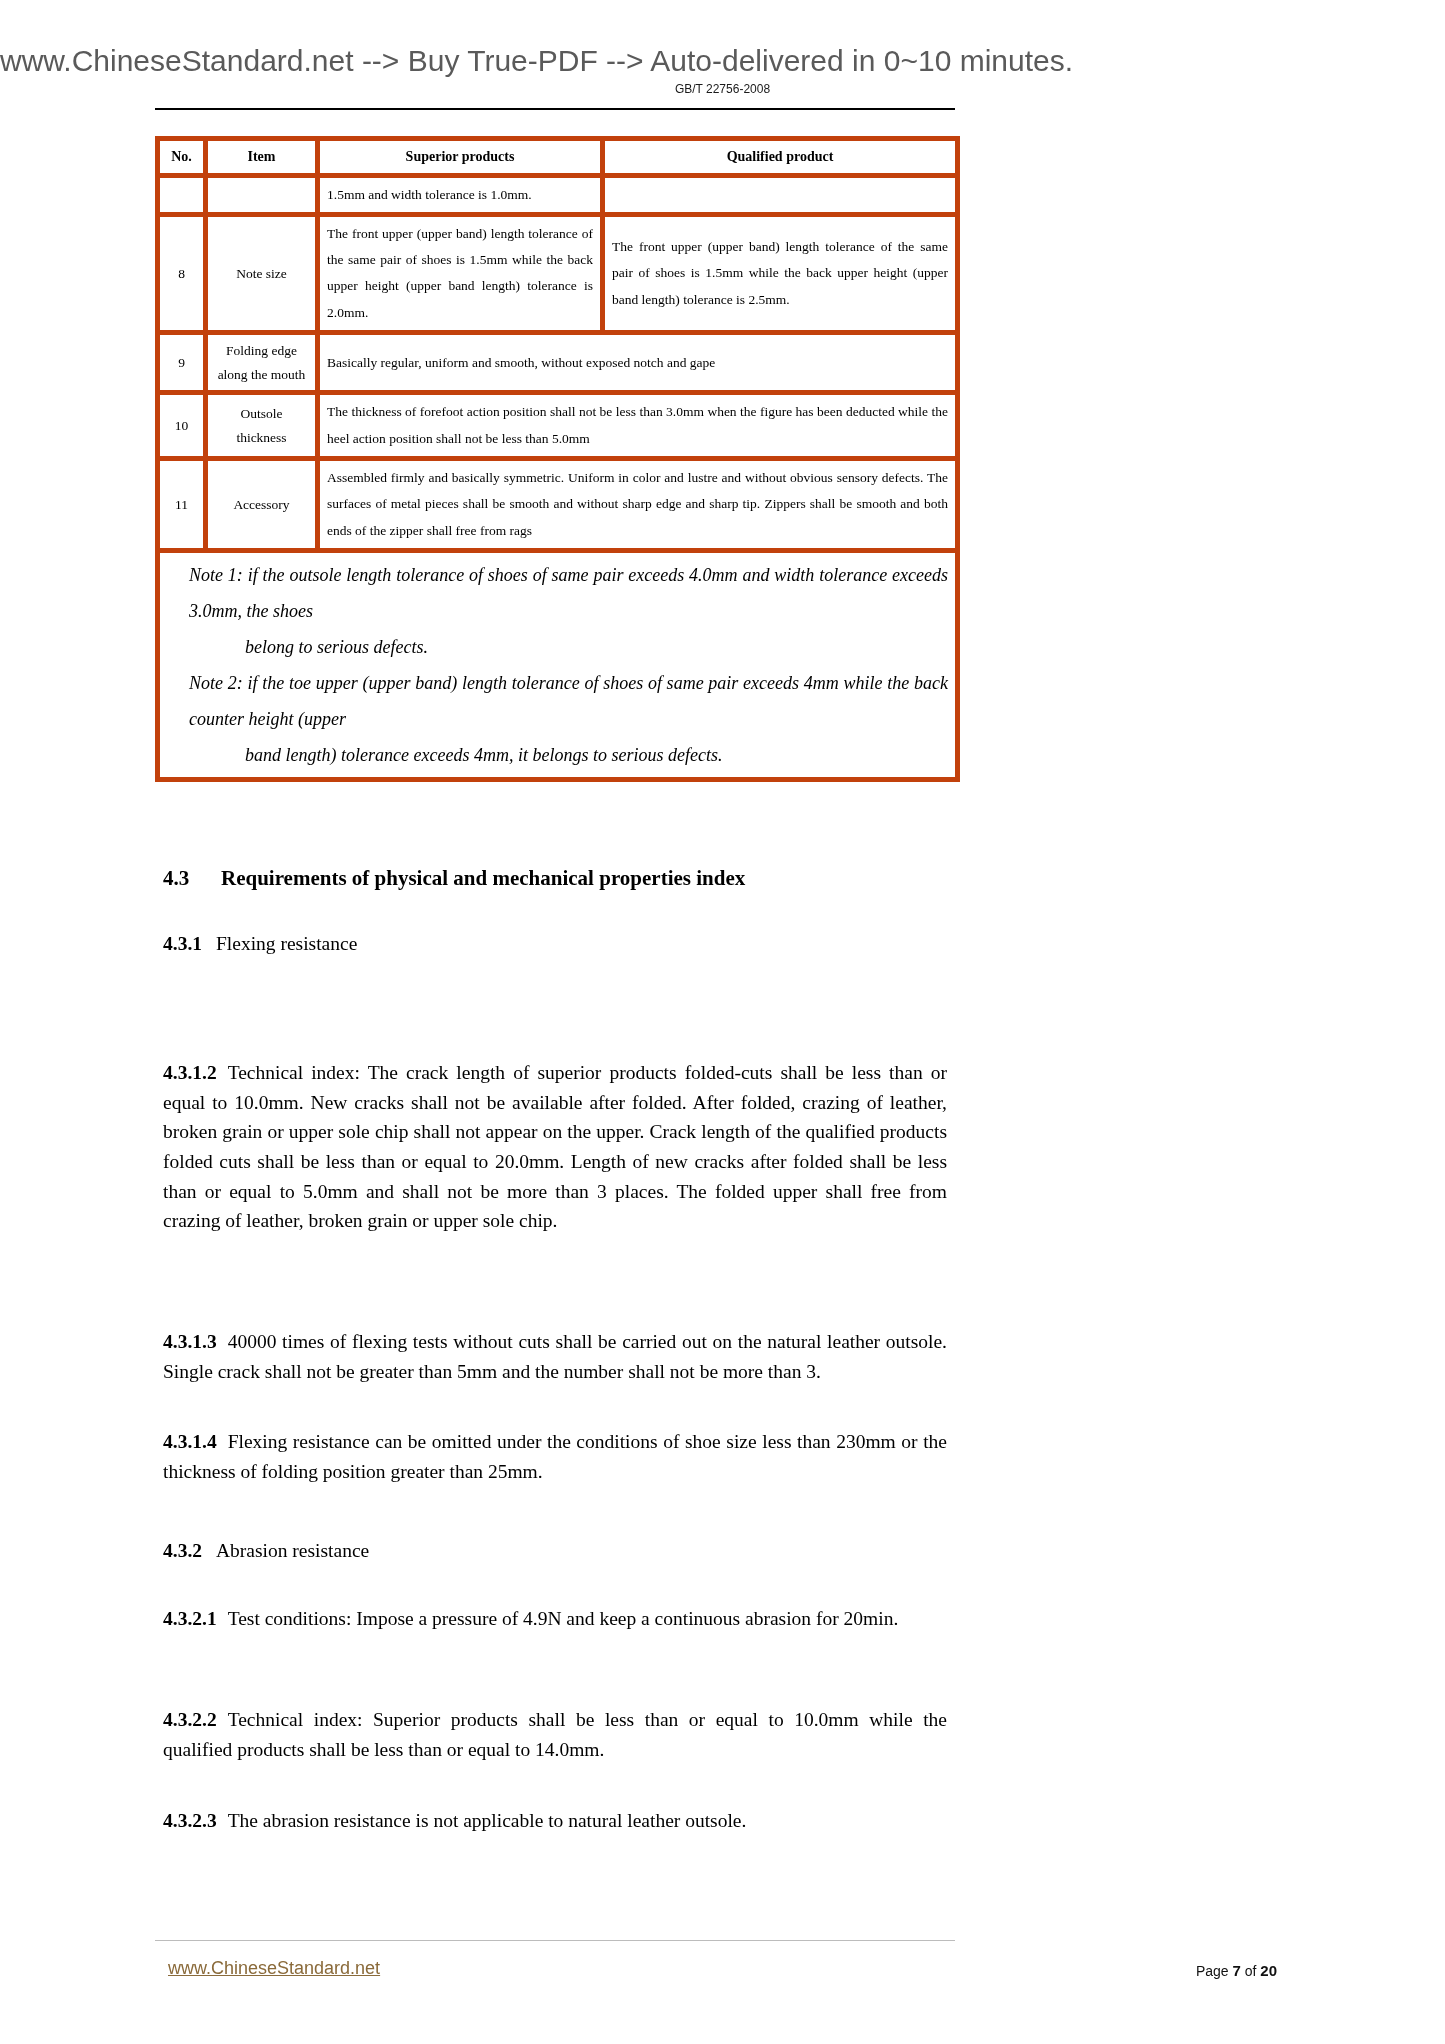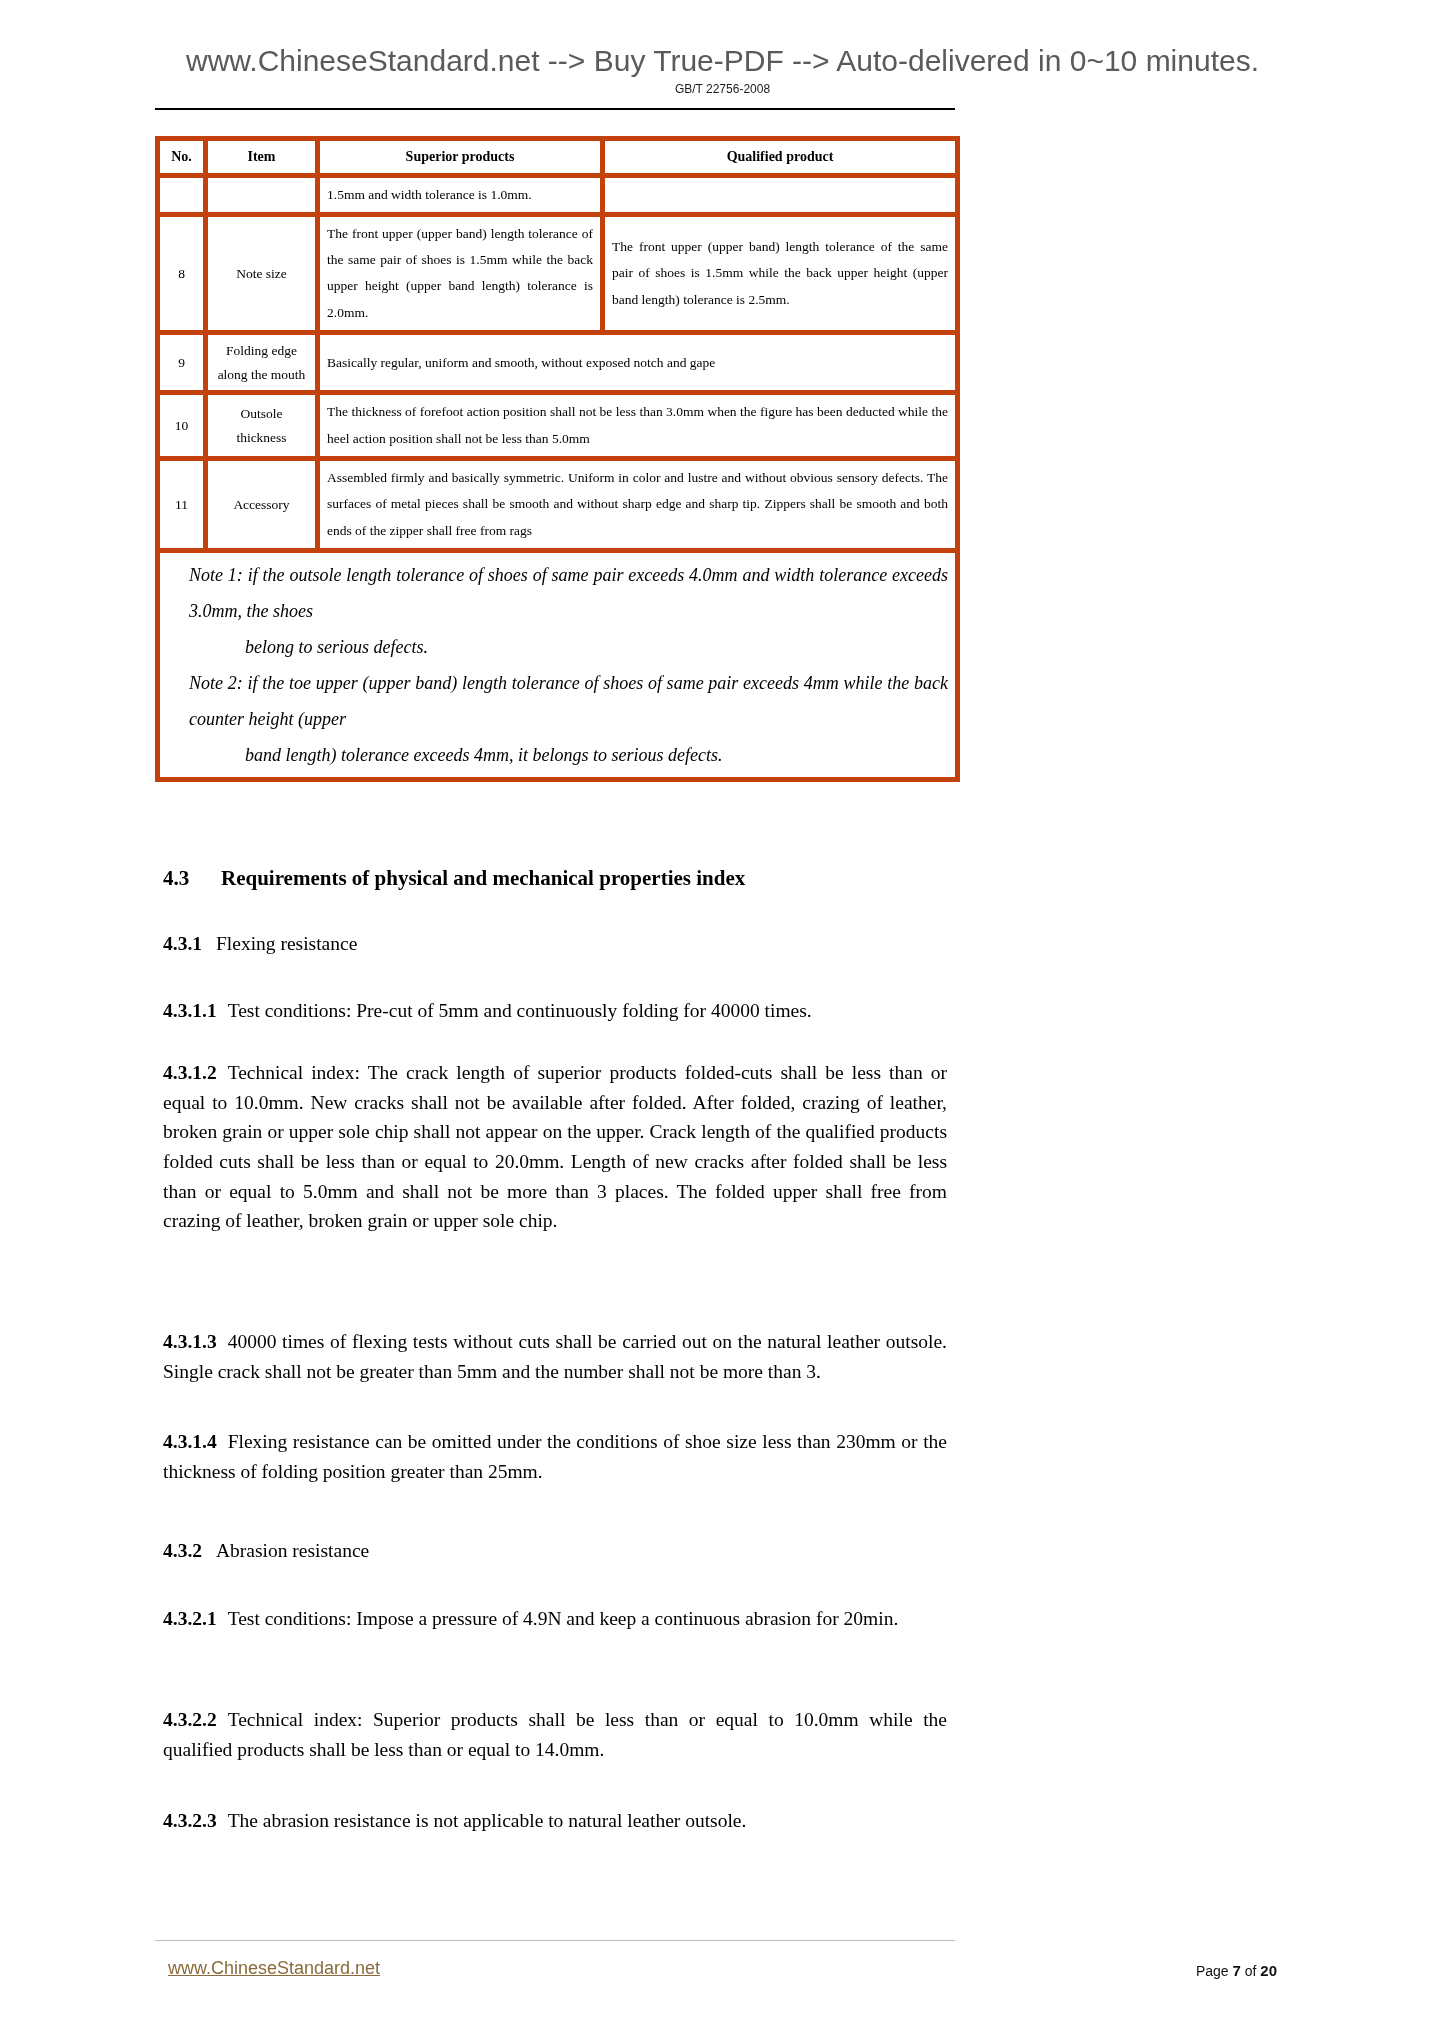--- a/index.html
+++ b/index.html
@@ -21,21 +21,20 @@
     height: 2044px;
     box-sizing: border-box;
   }
 
   
   .watermark {
     position: absolute;
     left: 0;
     right: 0;
     top: 44px;
-    text-align: center;
     font-family: "Liberation Sans", "DejaVu Sans", sans-serif;
     font-size: 30px;
     color: #5a5a5a;
     letter-spacing: 0px;
     white-space: nowrap;
   }
   .std-no {
     position: absolute;
     left: 0;
     right: 0;
@@ -243,23 +242,20 @@
   </table>
 
   <div class="section-h" style="top:866px">
     <span class="num">4.3</span><span>Requirements of physical and mechanical properties index</span>
   </div>
 
   <div class="sub-h" style="top:933px">
     <span class="lbl">4.3.1</span><span>Flexing resistance</span>
   </div>
 
-  <div class="para" style="top:996px">
-    <span class="lbl">4.3.1.1</span><span>Test conditions: Pre-cut of 5mm and continuously folding for 40000 times.</span>
-  </div>
 
   <div class="para" style="top:1058px">
     <span class="lbl">4.3.1.2</span><span>Technical index: The crack length of superior products folded-cuts shall be less than or equal to 10.0mm. New cracks shall not be available after folded. After folded, crazing of leather, broken grain or upper sole chip shall not appear on the upper. Crack length of the qualified products folded cuts shall be less than or equal to 20.0mm. Length of new cracks after folded shall be less than or equal to 5.0mm and shall not be more than 3 places. The folded upper shall free from crazing of leather, broken grain or upper sole chip.</span>
   </div>
 
   <div class="para" style="top:1327px">
     <span class="lbl">4.3.1.3</span><span>40000 times of flexing tests without cuts shall be carried out on the natural leather outsole. Single crack shall not be greater than 5mm and the number shall not be more than 3.</span>
   </div>
 
   <div class="para" style="top:1427px">

